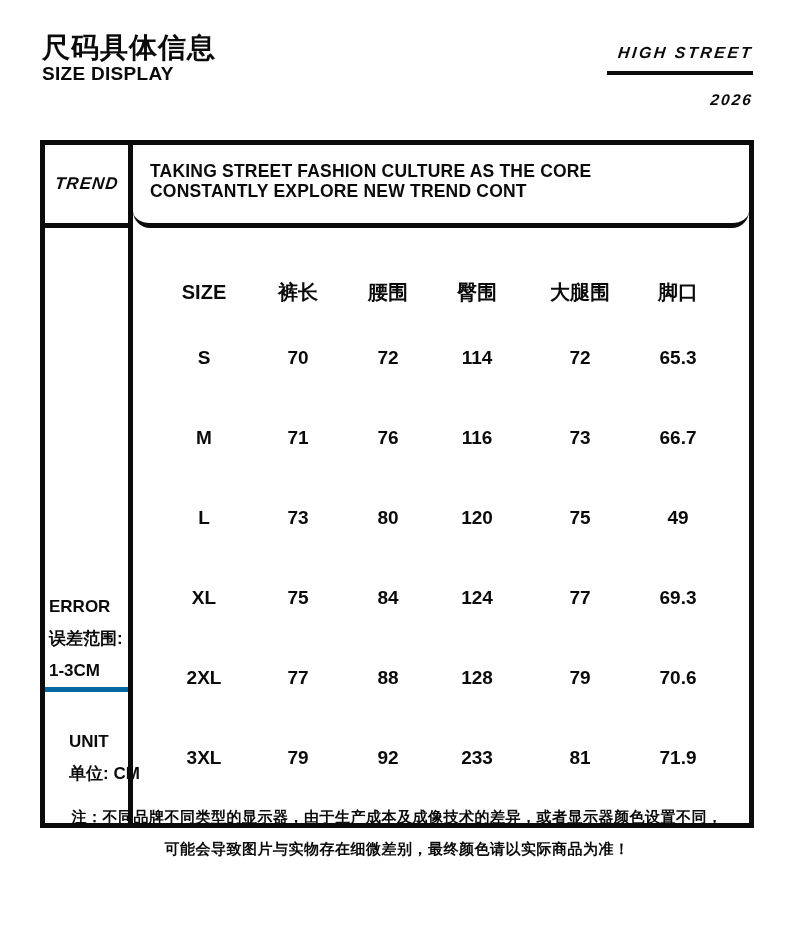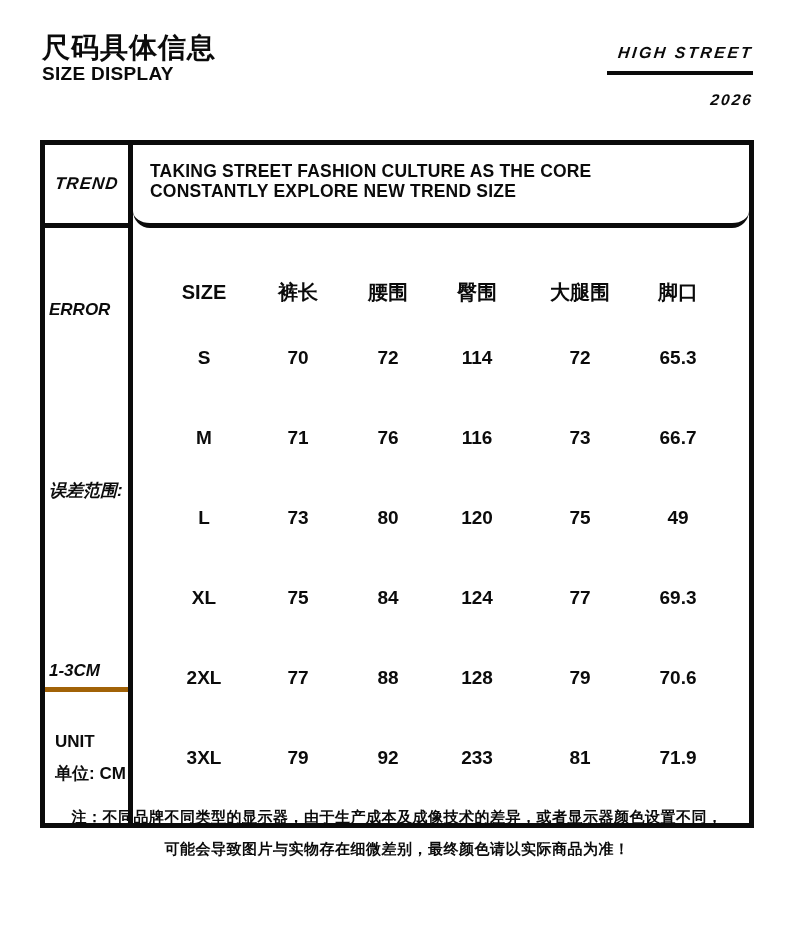--- a/index.html
+++ b/index.html
@@ -81,30 +81,29 @@
   .tagline-line {
     font-weight:700; font-size:17.5px; line-height:20px; letter-spacing:0.2px;
   }
 
   .left-col {
     border-right:5px solid #0b0b0b;
     display:flex; flex-direction:column;
   }
   .error-cell {
     flex:1;
-    display:flex; flex-direction:column; justify-content:space-between;
+    display:flex; flex-direction:column; justify-content:flex-end;
     padding:66px 2px 0 4px;
-    font-style:italic;
   }
   .error-cell .ln { font-weight:700; font-size:17px; line-height:32px; white-space:nowrap; }
   .unit-cell {
     height:136px;
-    border-top:5px solid #a16207;
+    border-top:5px solid #0369a1;
     display:flex; flex-direction:column; justify-content:center;
-    padding-left:10px;
+    padding-left:24px;
   }
   .unit-cell .ln { font-weight:700; font-size:17px; line-height:32px; white-space:nowrap; }
 
   
   .table-area { padding-top:30px; }
   .trow {
     display:grid;
     grid-template-columns:142px 46px 134px 44px 162px 34px 1fr;
     align-items:center;
     justify-items:center;
@@ -141,21 +140,21 @@
 </div>
 
 <div class="size-box">
 
   <div class="trend-cell">
     <span class="trend-label">TREND</span>
   </div>
 
   <div class="tagline-cell">
     <div class="tagline-line">TAKING STREET FASHION CULTURE AS THE CORE</div>
-    <div class="tagline-line">CONSTANTLY EXPLORE NEW TREND SIZE</div>
+    <div class="tagline-line">CONSTANTLY EXPLORE NEW TREND CONT</div>
   </div>
 
   <div class="left-col">
     <div class="error-cell">
       <div class="ln">ERROR</div>
       <div class="ln">误差范围:</div>
       <div class="ln">1-3CM</div>
     </div>
     <div class="unit-cell">
       <div class="ln">UNIT</div>

